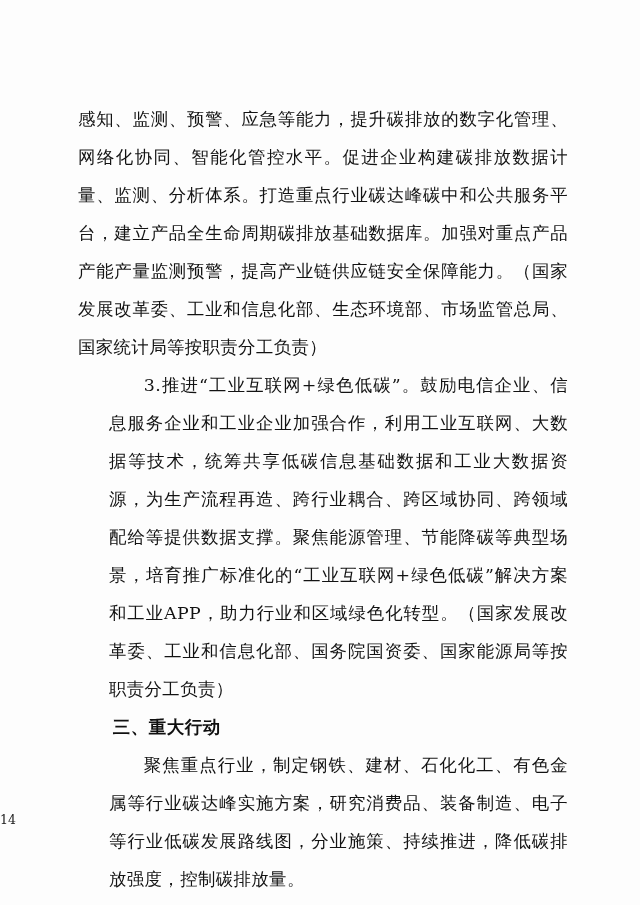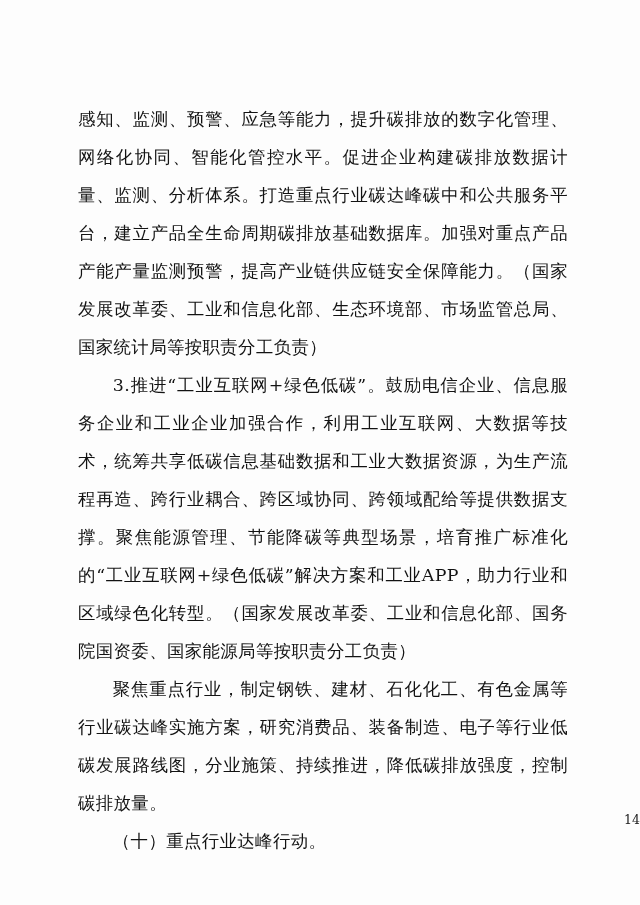--- a/index.html
+++ b/index.html
@@ -29,52 +29,54 @@
     line-height: 38px;
     color: #131313;
     text-align: justify;
     text-justify: inter-ideograph;
     letter-spacing: 0.4px;
     margin: 0;
     font-family: "DejaVu Serif", serif;
   }
   .indent {
     text-indent: 2em;
+    margin-left: 31px;
   }
   .heading {
     font-size: 17.4px;
     line-height: 38px;
     color: #101010;
     font-weight: bold;
     text-indent: 2em;
     margin: 0;
     letter-spacing: 0.6px;
     font-family: "DejaVu Sans", sans-serif;
   }
   .page-number {
     position: absolute;
     left: 0;
     right: 0;
     top: 812px;
-    text-align: right;
+    text-align: left;
     font-size: 12.5px;
     color: #1a1a1a;
     font-family: "DejaVu Serif", serif;
   }
 </style>
 </head>
 <body>
 
 <div class="page">
   <div class="content">
 
     <p class="para">感知、监测、预警、应急等能力，提升碳排放的数字化管理、网络化协同、智能化管控水平。促进企业构建碳排放数据计量、监测、分析体系。打造重点行业碳达峰碳中和公共服务平台，建立产品全生命周期碳排放基础数据库。加强对重点产品产能产量监测预警，提高产业链供应链安全保障能力。（国家发展改革委、工业和信息化部、生态环境部、市场监管总局、国家统计局等按职责分工负责）</p>
 
     <p class="para indent">3.推进“工业互联网+绿色低碳”。鼓励电信企业、信息服务企业和工业企业加强合作，利用工业互联网、大数据等技术，统筹共享低碳信息基础数据和工业大数据资源，为生产流程再造、跨行业耦合、跨区域协同、跨领域配给等提供数据支撑。聚焦能源管理、节能降碳等典型场景，培育推广标准化的“工业互联网+绿色低碳”解决方案和工业APP，助力行业和区域绿色化转型。（国家发展改革委、工业和信息化部、国务院国资委、国家能源局等按职责分工负责）</p>
 
+    <p class="heading">三、重大行动</p>
 
     <p class="para indent">聚焦重点行业，制定钢铁、建材、石化化工、有色金属等行业碳达峰实施方案，研究消费品、装备制造、电子等行业低碳发展路线图，分业施策、持续推进，降低碳排放强度，控制碳排放量。</p>
 
     <p class="para indent">（十）重点行业达峰行动。</p>
 
   </div>
 
   <div class="page-number">14</div>
 </div>
 

